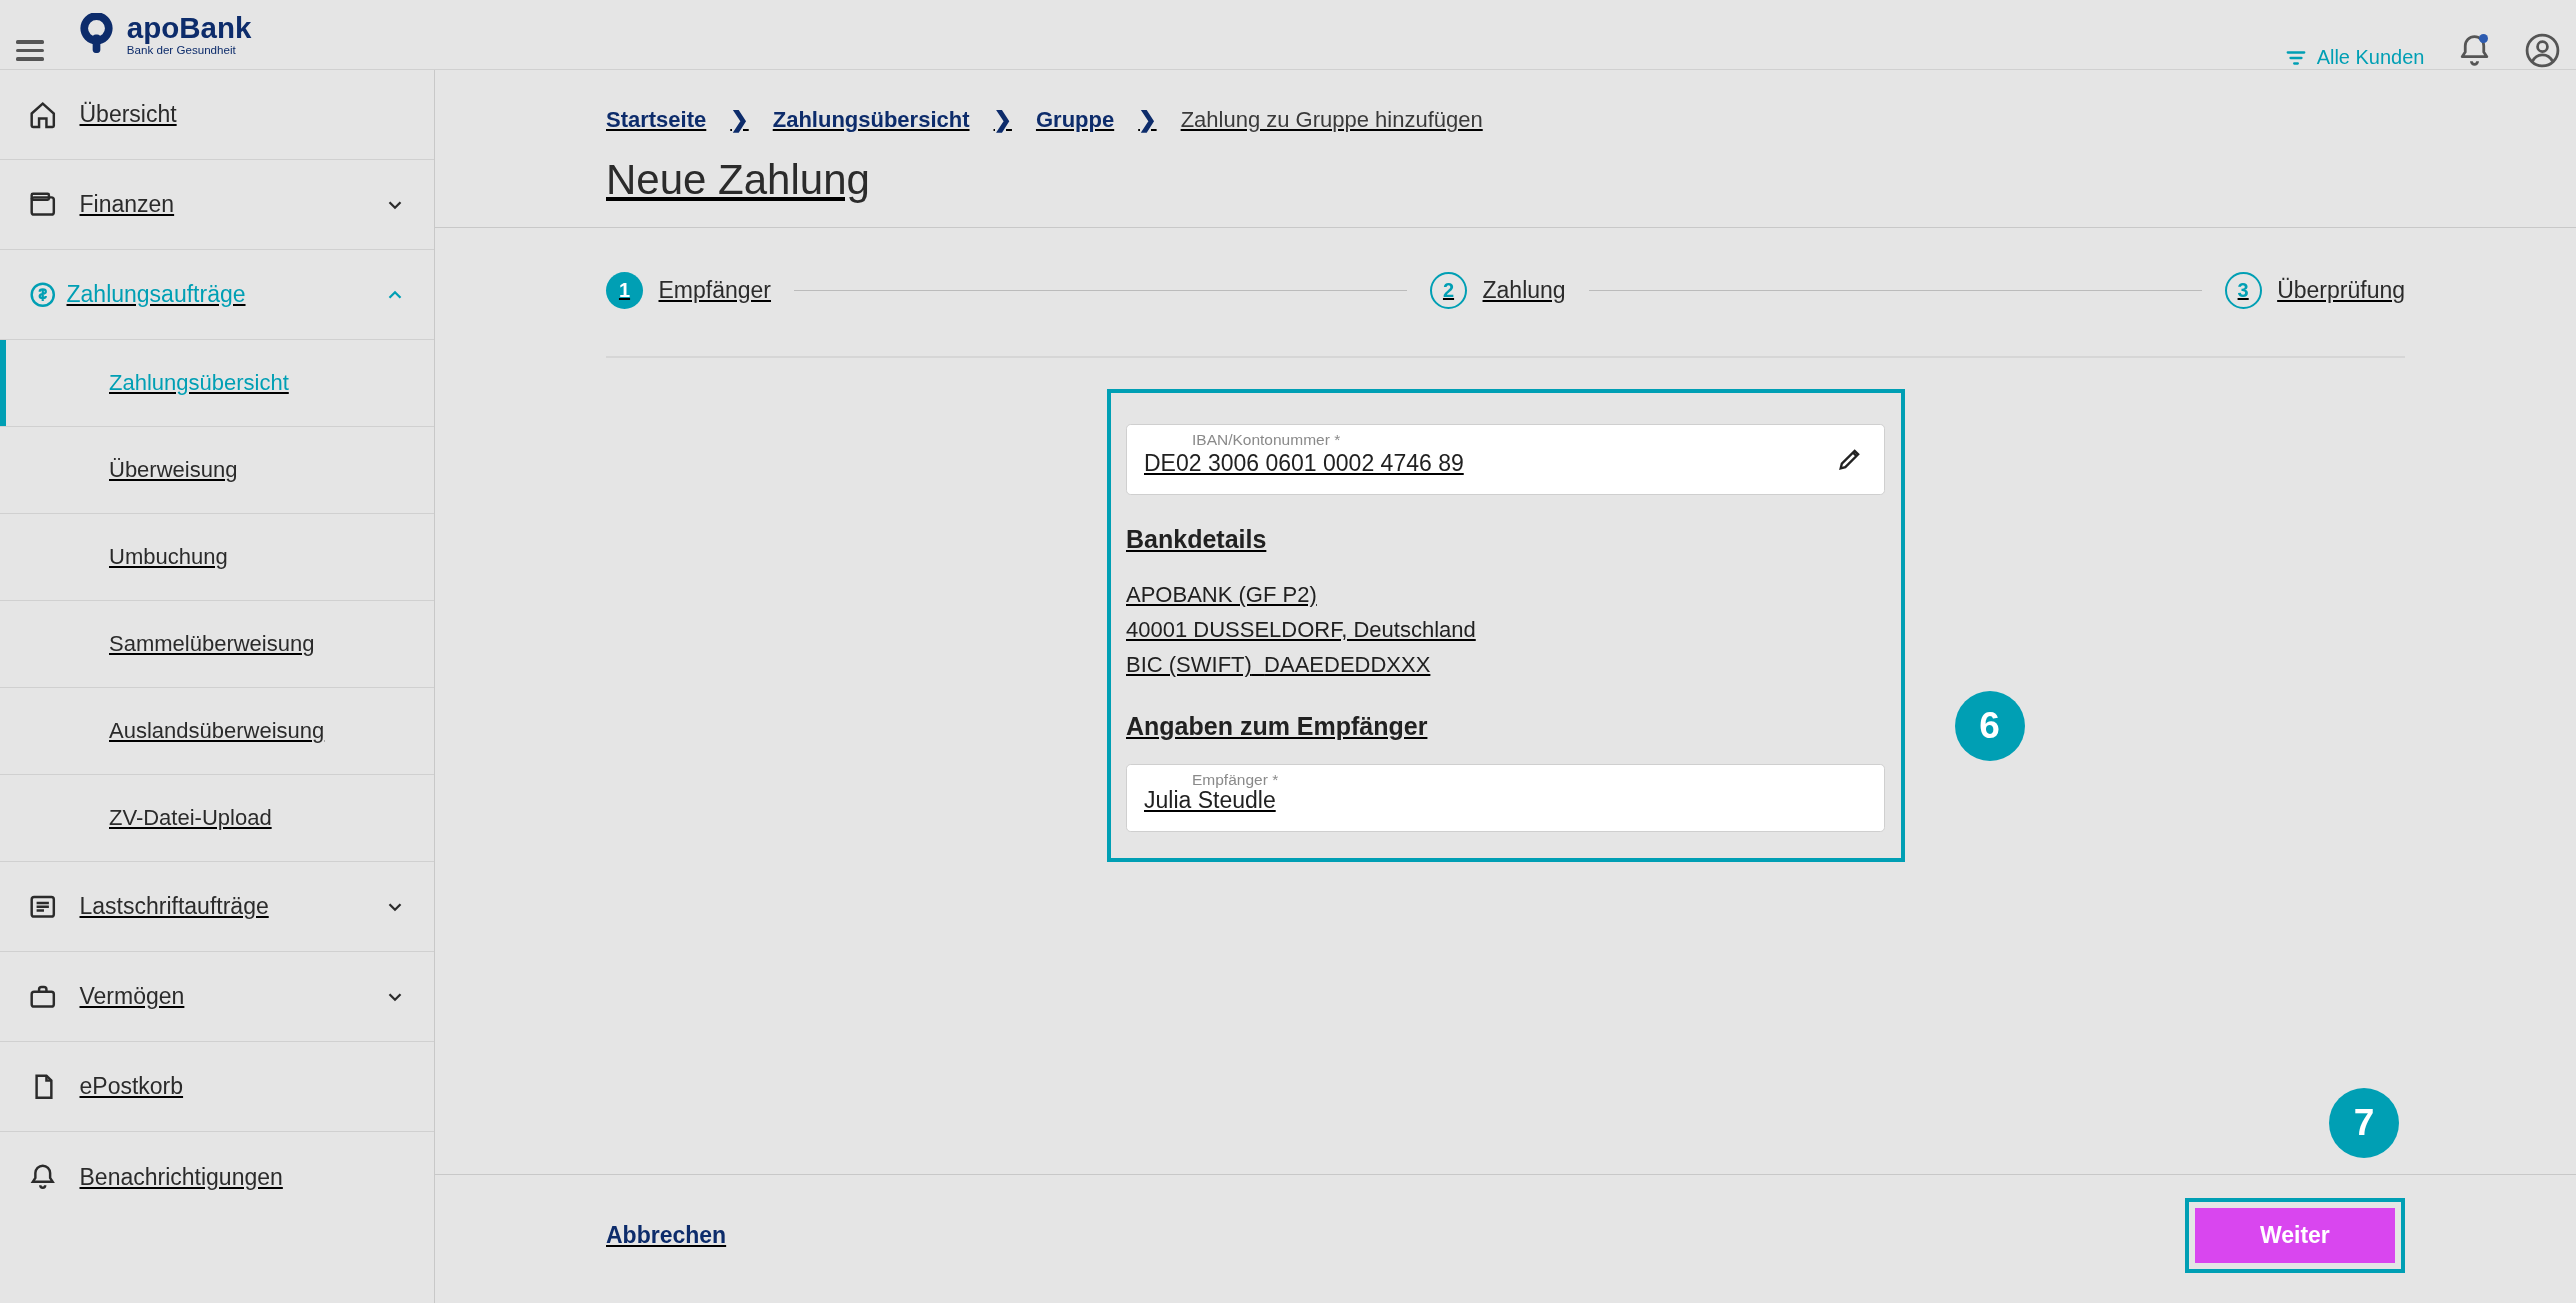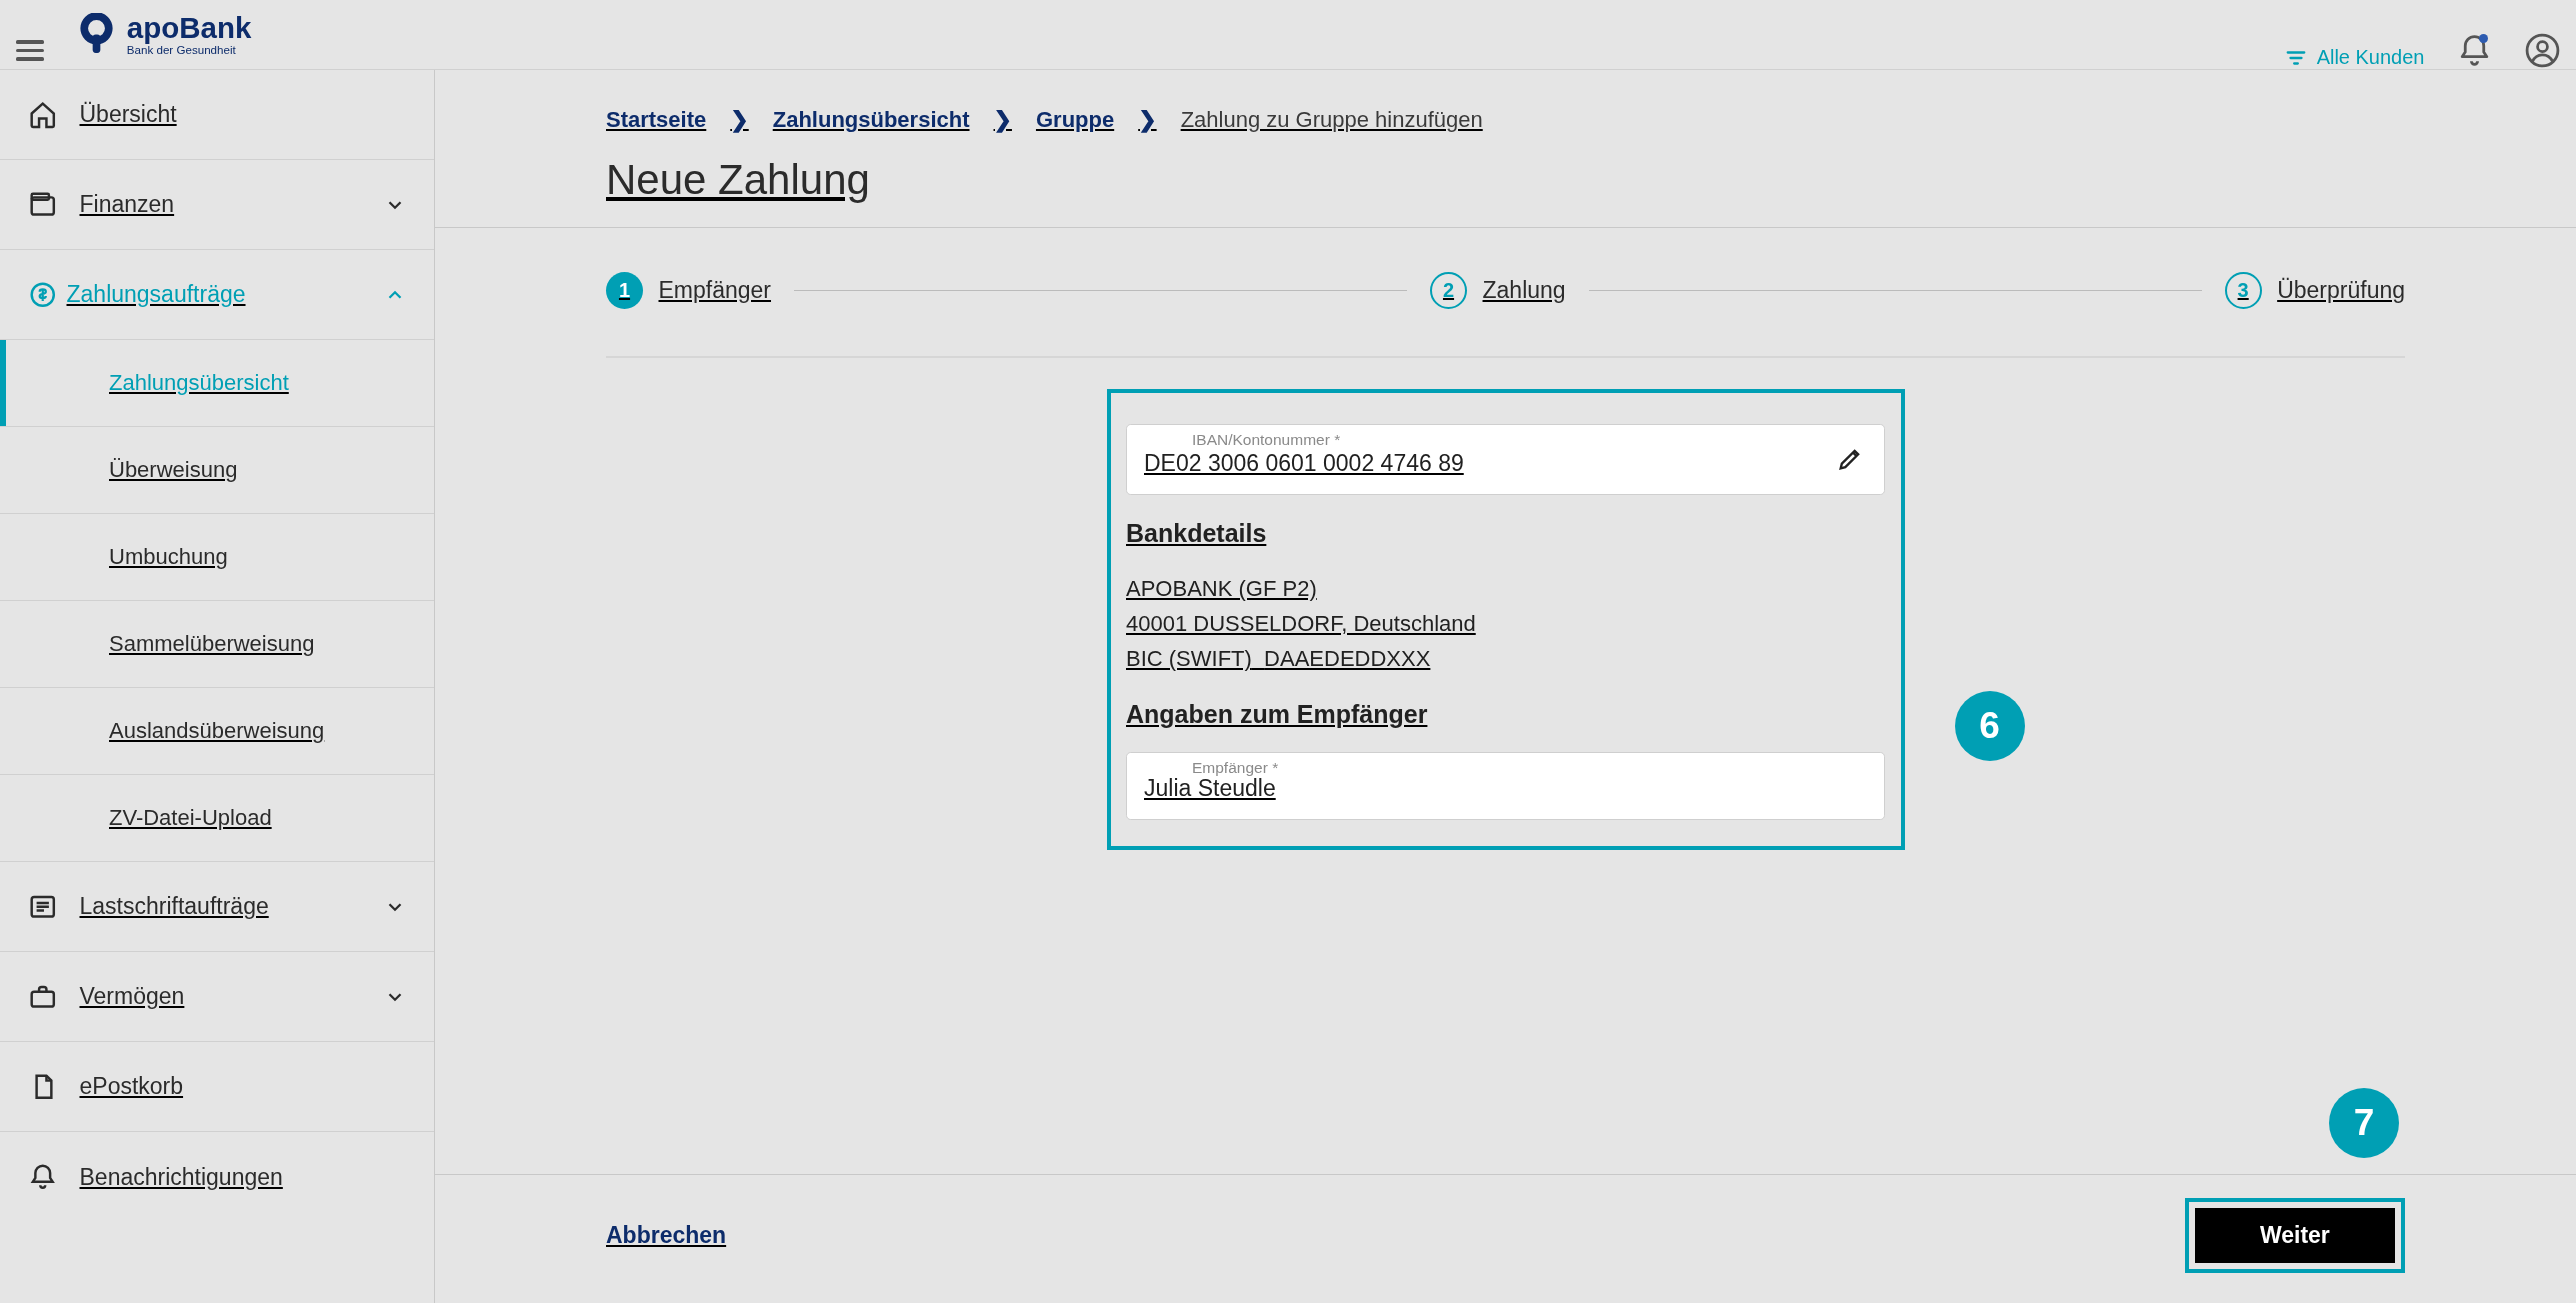--- a/index.html
+++ b/index.html
@@ -59,34 +59,34 @@
   .step-label { font-size: 23px; color: #2b2b2b; }
   .step-line { flex: 1; height: 1.6px; background: #bbb; margin: 0 23px; }
 
   .divider { height: 1.6px; background: #d6d6d6; margin-bottom: 31px; }
 
   
   .highlight-frame { border: 4.7px solid #009fb4; margin: 0 auto; width: 798px; padding: 31px 15.5px 26px 15.5px; position: relative; background: #e5e5e5; }
   .callout { position: absolute; width: 70px; height: 70px; border-radius: 50%; background: #009fb4; color: #fff; display: flex; align-items: center; justify-content: center; font-size: 37px; font-weight: 700; }
   .callout.c6 { right: -124px; top: 298px; }
   .section-title { font-size: 25px; font-weight: 700; color: #212121; margin-bottom: 23px; }
-  .section-title.mt { margin-top: 24px; }
+  .section-title.mt { margin-top: 30px; }
   .input-wrap { position: relative; background: #fff; border: 0.8px solid #cfcfcf; border-radius: 4.7px; padding: 25px 17px 17px 17px; }
   .input-label { position: absolute; top: 6.2px; left: 17px; font-size: 15.5px; color: #8a8a8a; margin-left: 48px; }
   .input-value { font-size: 23px; color: #212121; }
   .edit-icon { position: absolute; right: 20px; top: 50%; transform: translateY(-50%); width: 28px; height: 28px; cursor: pointer; }
   .bank-line { font-size: 22px; color: #212121; line-height: 1.6; }
   .input-wrap.empf { padding: 22px 17px 17px 17px; }
 
   
   .footer { display: flex; align-items: center; padding: 23px 171px 31px 171px; border-top: 1.6px solid #c8c8c8; background: #e5e5e5; position: relative; }
   .btn-cancel { color: #0d2c6b; font-size: 23px; font-weight: 700; cursor: pointer; background: none; border: none; }
   .footer-spacer { flex: 1; }
   .weiter-frame { border: 4.7px solid #009fb4; padding: 6.2px; position: relative; }
-  .btn-weiter { background: #000000; color: #fff; font-size: 23px; font-weight: 700; border: none; padding: 14px 65px; cursor: pointer; }
+  .btn-weiter { background: #d946ef; color: #fff; font-size: 23px; font-weight: 700; border: none; padding: 14px 65px; cursor: pointer; }
   .callout.c7 { position: absolute; right: 177px; top: -87px; width: 70px; height: 70px; border-radius: 50%; background: #009fb4; color: #fff; display: flex; align-items: center; justify-content: center; font-size: 37px; font-weight: 700; }
 
   svg { display:block; }
 </style>
 </head>
 <body>
 
 <div class="app">
 
   <div class="topbar">

